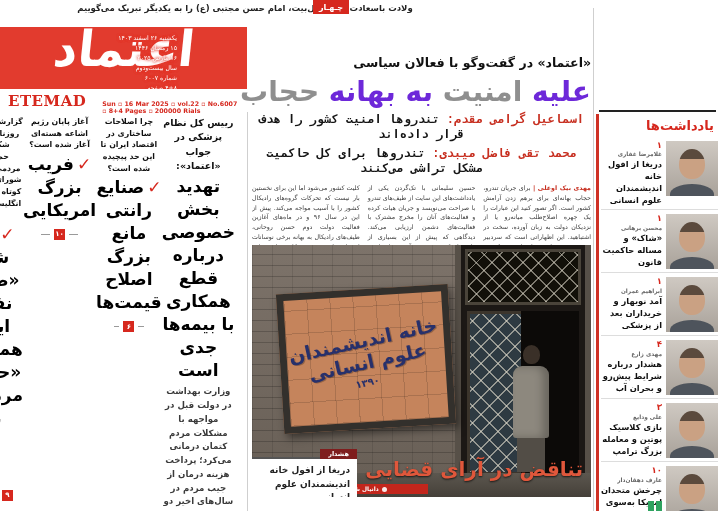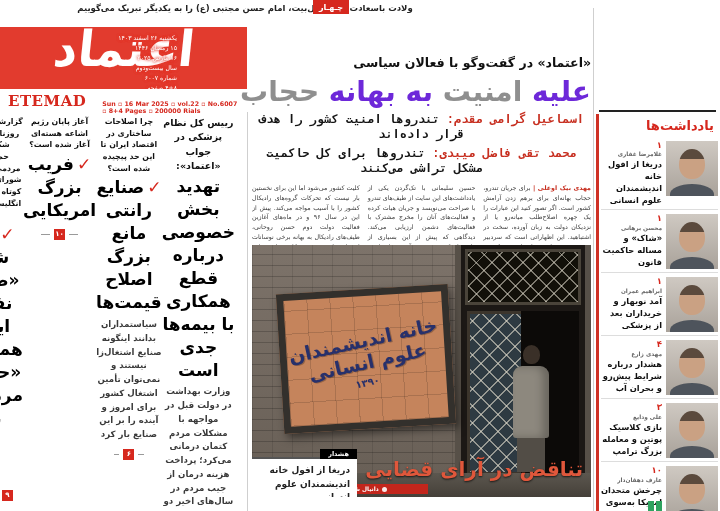--- a/index.html
+++ b/index.html
@@ -148,21 +148,21 @@
     position:absolute; bottom:3px; left:46px; width:130px; height:10px;
     background:#c3261c; color:#fff; font-size:5.8px; font-weight:bold;
     display:flex; align-items:center; justify-content:center; gap:3px;
   }
   .camera-dot { width:5px; height:5px; border-radius:50%; background:#fff; opacity:.9; }
   .caption-box {
     position:absolute; left:-7px; bottom:-2px; width:112px; height:42px;
     background:#fff; border-top:2px solid #555; padding:5px 7px 0 4px;
   }
   .caption-tab {
-    position:absolute; top:-10px; right:0; background:#000000; color:#fff;
+    position:absolute; top:-10px; right:0; background:#7f1d1d; color:#fff;
     font-size:6.5px; font-weight:bold; padding:1px 8px;margin-left:20px;
   }
   .caption-text { font-size:9px; font-weight:bold; color:#222; text-align:right; line-height:1.5; }
   
   .promo {
     position:absolute; top:9px; left:603px; width:110px; height:94px;
     background:#c6c6c6; color:#c9342a; text-align:center;
     display:flex; flex-direction:column; justify-content:center; gap:1px;
   }
   .promo-sm { font-size:9.5px; font-weight:bold; line-height:1.35; }
@@ -230,21 +230,20 @@
       <div class="head-lg">تهدید بخش خصوصی درباره قطع همکاری با بیمه‌ها جدی است</div>
       <div class="lede">وزارت بهداشت در دولت قبل در مواجهه با مشکلات مردم کتمان درمانی می‌کرد؛ پرداخت هزینه درمان از جیب مردم در سال‌های اخیر دو برابر شده است</div>
       <div class="marker-left">
         <span class="pagebox">۲</span>
       </div>
     </div>
 
     <div class="article">
       <div class="kicker-xs">چرا اصلاحات ساختاری در اقتصاد ایران تا این حد پیچیده شده است؟</div>
       <div class="head-lg"><span class="check">✓</span><span>صنایع رانتی مانع بزرگ اصلاح قیمت‌ها</span></div>
-      <div class="lede">سیاستمداران بدانند اینگونه صنایع اشتغال‌زا نیستند و نمی‌توان تأمین اشتغال کشور برای امروز و آینده را بر این صنایع بار کرد</div>
       <div class="divider-line">
         <span class="pagebox">۶</span>
       </div>
     </div>
 
     <div class="article">
       <div class="kicker-xs">آغاز پایان رژیم اشاعه هسته‌ای آغاز شده است؟</div>
       <div class="head-md"><span class="check">✓</span><span>فریب بزرگ امریکایی</span></div>
       <div class="divider-line">
         <span class="pagebox">۱۰</span>

